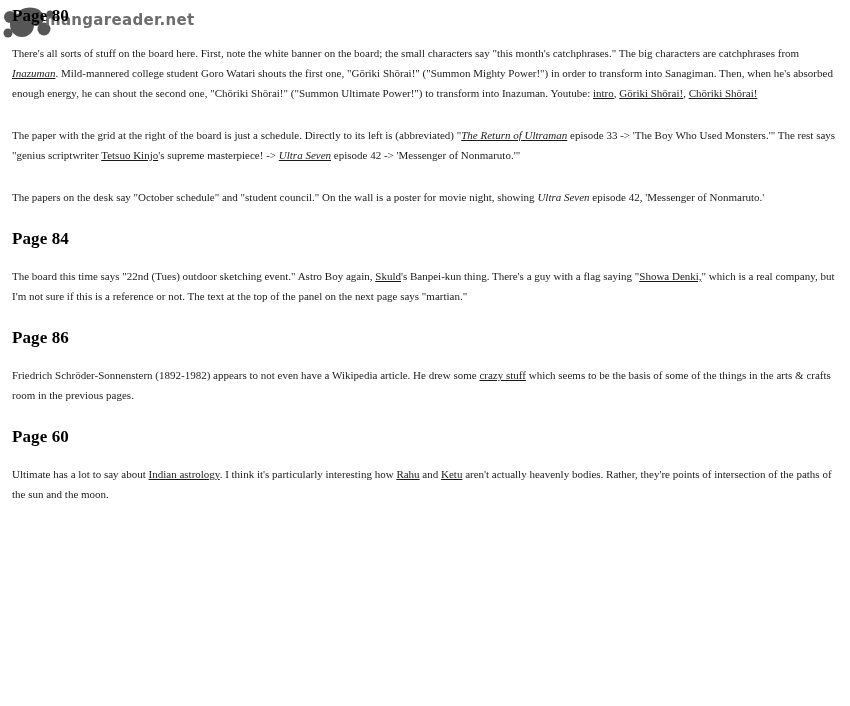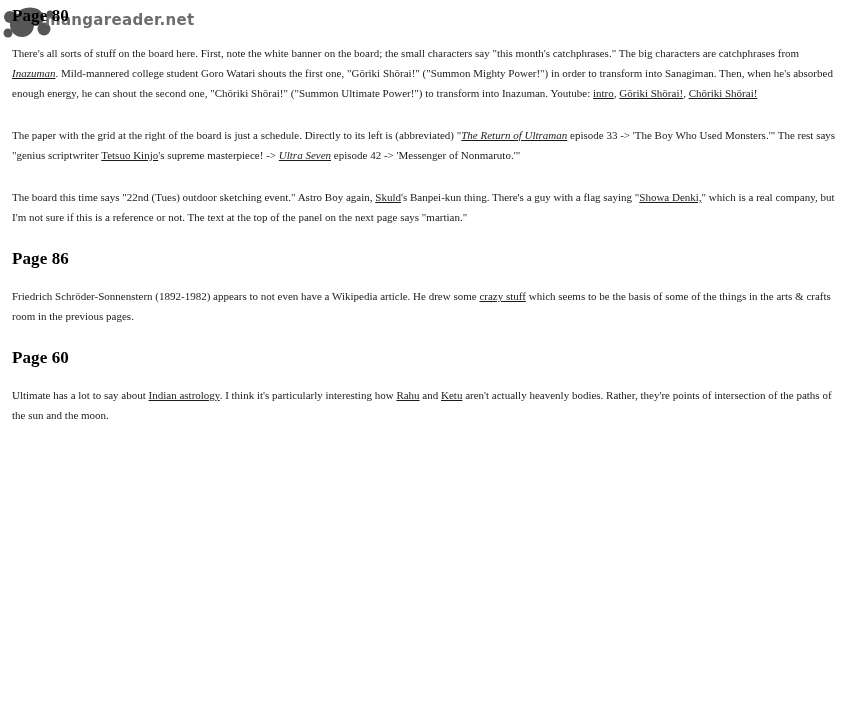--- a/index.html
+++ b/index.html
@@ -53,20 +53,22 @@
   .wm-logo{position:absolute;left:1px;top:1px;}
 </style>
 </head>
 <body>
 
 <div class="page">
   <main>
       <h2>Page 80</h2>
       <p><span>There's all sorts of stuff on the board here. First, note the white banner on the board; the small characters say "this month's catchphrases." The big characters are catchphrases from </span><a class="lnk it">Inazuman</a><span>. Mild-mannered college student Goro Watari shouts the first one, "Gōriki Shōrai!" ("Summon Mighty Power!") in order to transform into Sanagiman. Then, when he's absorbed enough energy, he can shout the second one, "Chōriki Shōrai!" ("Summon Ultimate Power!") to transform into Inazuman. Youtube: </span><a class="lnk">intro</a><span>, </span><a class="lnk">Gōriki Shōrai!</a><span>, </span><a class="lnk">Chōriki Shōrai!</a></p>
       <p><span>The paper with the grid at the right of the board is just a schedule. Directly to its left is (abbreviated) "</span><a class="lnk it">The Return of Ultraman</a><span> episode 33 -&gt; 'The Boy Who Used Monsters.'" The rest says "genius scriptwriter </span><a class="lnk">Tetsuo Kinjo</a><span>'s supreme masterpiece! -&gt; </span><a class="lnk it">Ultra Seven</a><span> episode 42 -&gt; 'Messenger of Nonmaruto.'"</span></p>
+      <p><span>The papers on the desk say "October schedule" and "student council." On the wall is a poster for movie night, showing </span><em>Ultra Seven</em><span> episode 42, 'Messenger of Nonmaruto.'</span></p>
+      <h2>Page 84</h2>
       <p><span>The board this time says "22nd (Tues) outdoor sketching event." Astro Boy again, </span><a class="lnk">Skuld</a><span>'s Banpei-kun thing. There's a guy with a flag saying "</span><a class="lnk">Showa Denki,</a><span>" which is a real company, but I'm not sure if this is a reference or not. The text at the top of the panel on the next page says "martian."</span></p>
       <h2>Page 86</h2>
       <p><span>Friedrich Schröder-Sonnenstern (1892-1982) appears to not even have a Wikipedia article. He drew some </span><a class="lnk">crazy stuff</a><span> which seems to be the basis of some of the things in the arts &amp; crafts room in the previous pages.</span></p>
       <h2>Page 60</h2>
       <p><span>Ultimate has a lot to say about </span><a class="lnk">Indian astrology</a><span>. I think it's particularly interesting how </span><a class="lnk">Rahu</a><span> and </span><a class="lnk">Ketu</a><span> aren't actually heavenly bodies. Rather, they're points of intersection of the paths of the sun and the moon.</span></p>
     </main>
 
   <div class="watermark">
     <svg class="wm-logo" width="54" height="38" viewBox="0 0 54 38" xmlns="http://www.w3.org/2000/svg">
       <g fill="#565656">

